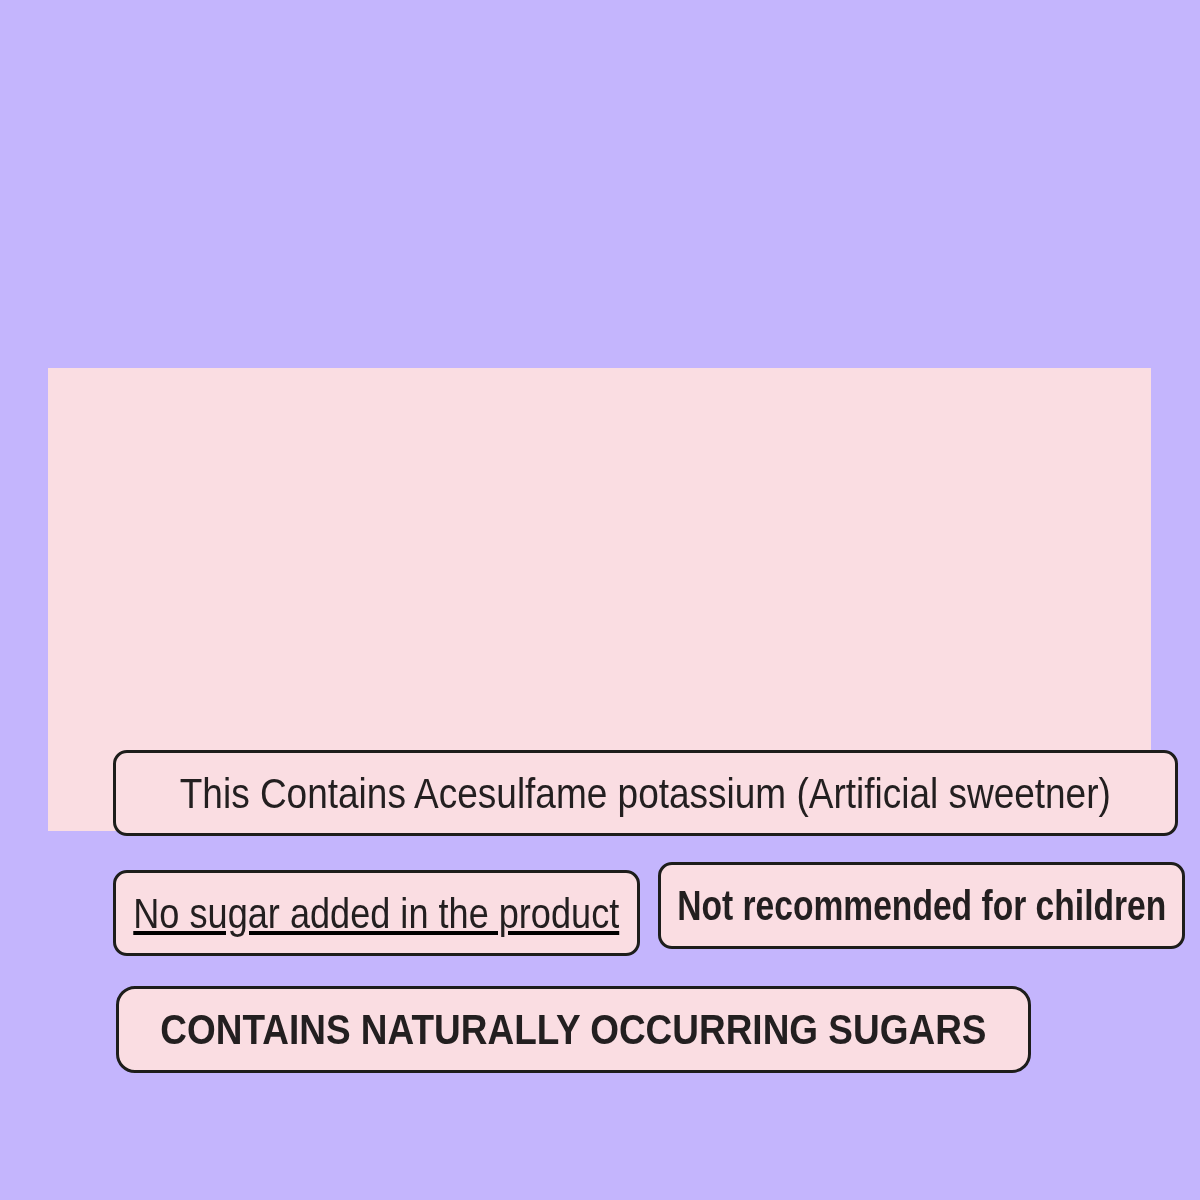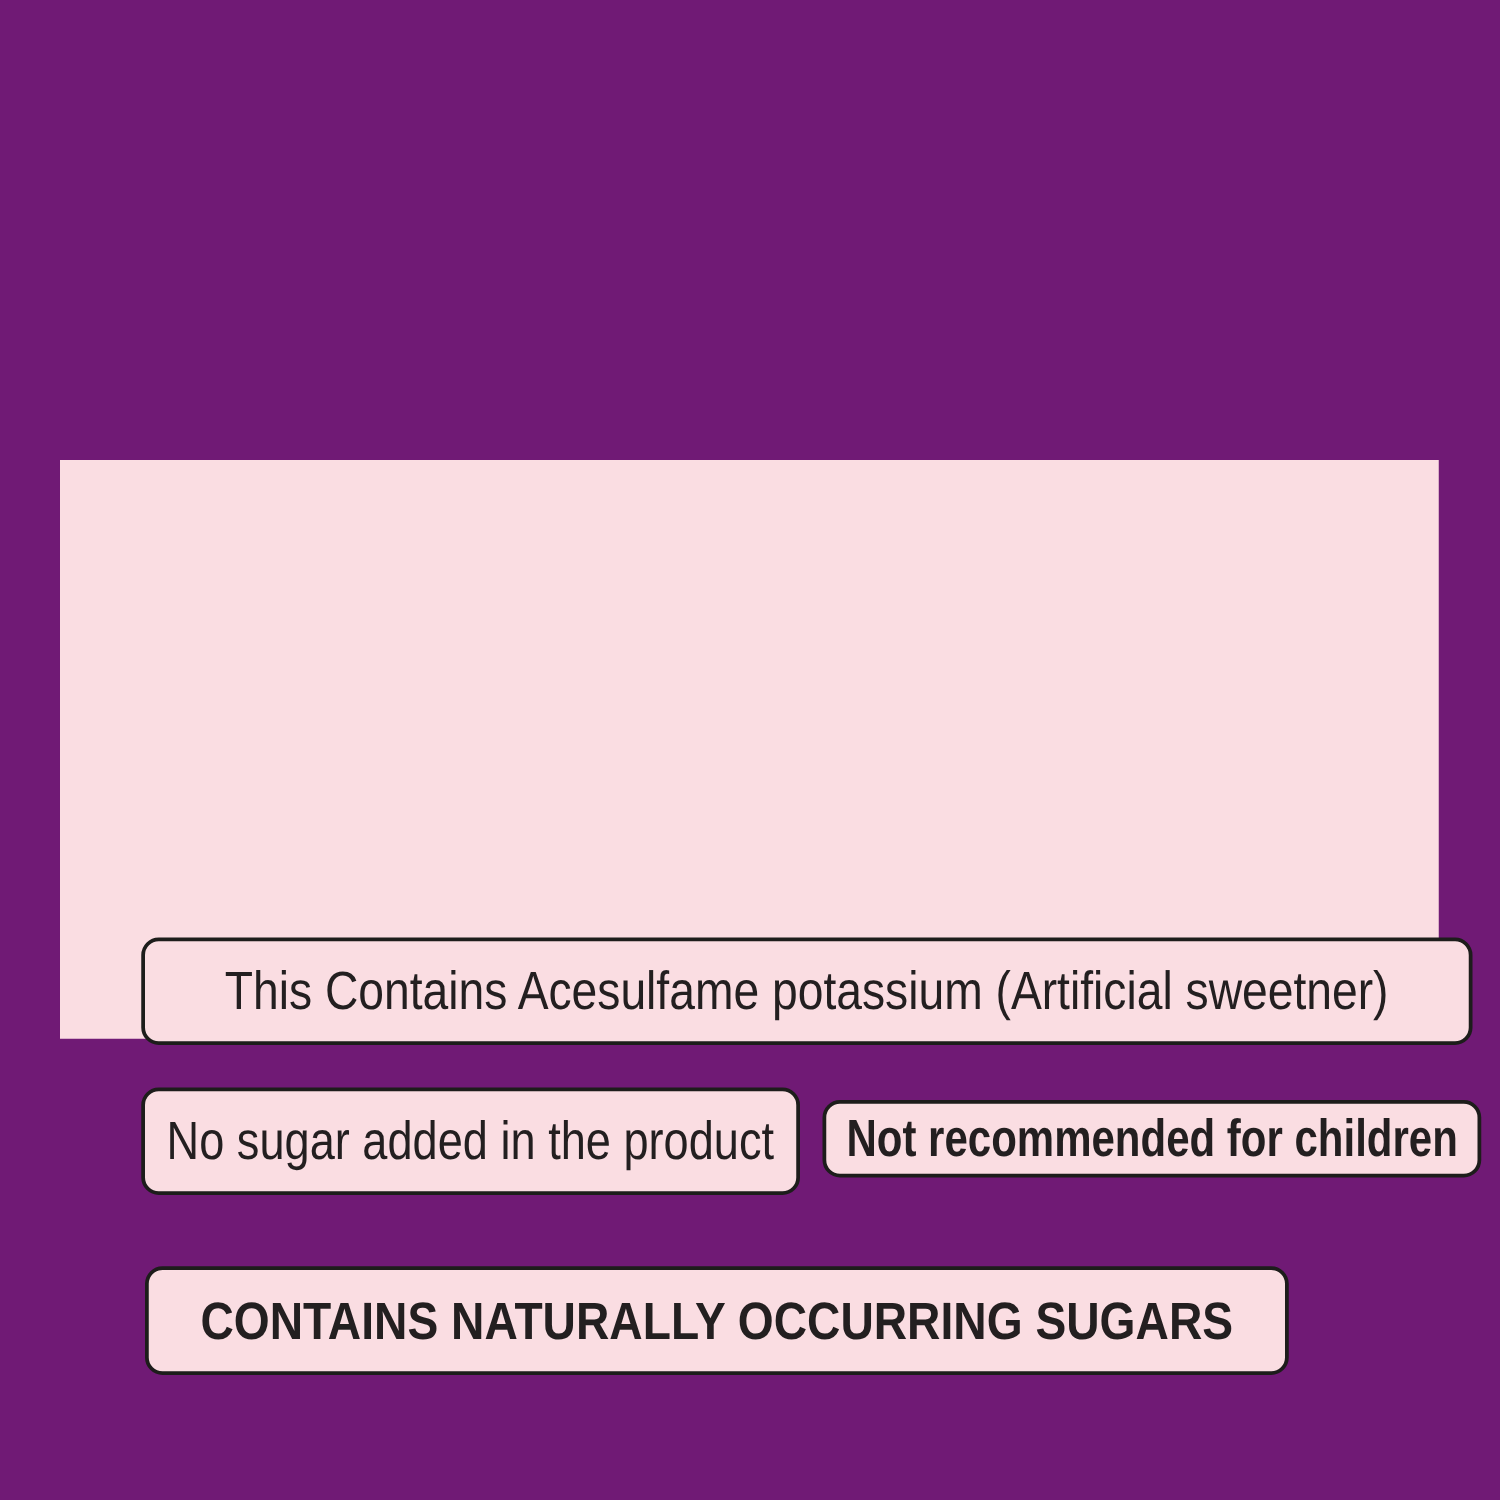--- a/index.html
+++ b/index.html
@@ -8,21 +8,21 @@
     width: 1200px;
     height: 1200px;
     background: #ffffff;
     font-family: "Liberation Sans", sans-serif;
     overflow: hidden;
   }
   .canvas {
     position: relative;
     width: 1200px;
     height: 1200px;
-    background: #701a75;
+    background: #c4b5fd;
   }
   .panel {
     position: absolute;
     left: 48px;
     top: 368px;
     width: 1103px;
     height: 463px;
     background: #fadde2;
   }
   .warning-box {
@@ -54,46 +54,48 @@
     font-weight: 400;
     transform: scaleX(0.86);
     transform-origin: center;
   }
   
   .box-no-sugar {
     left: 65px;
     top: 502px;
     width: 527px;
     height: 86px;
+    text-decoration: underline;
   }
   .box-no-sugar .label {
     font-size: 43px;
     font-weight: 400;
     transform: scaleX(0.84);
     transform-origin: center;
   }
   
   .box-children {
     left: 610px;
-    top: 512px;
+    top: 494px;
     width: 527px;
-    height: 62px;
+    height: 87px;
   }
   .box-children .label {
     font-size: 42px;
     font-weight: 700;
     transform: scaleX(0.80);
     transform-origin: center;
   }
   
   .box-natural-sugars {
     left: 68px;
-    top: 645px;
+    top: 618px;
     width: 915px;
     height: 87px;
+    border-radius: 19px;
   }
   .box-natural-sugars .label {
     font-size: 42px;
     font-weight: 700;
     transform: scaleX(0.88);
     transform-origin: center;
   }
   
   .box-polyols {
     left: 68px;

